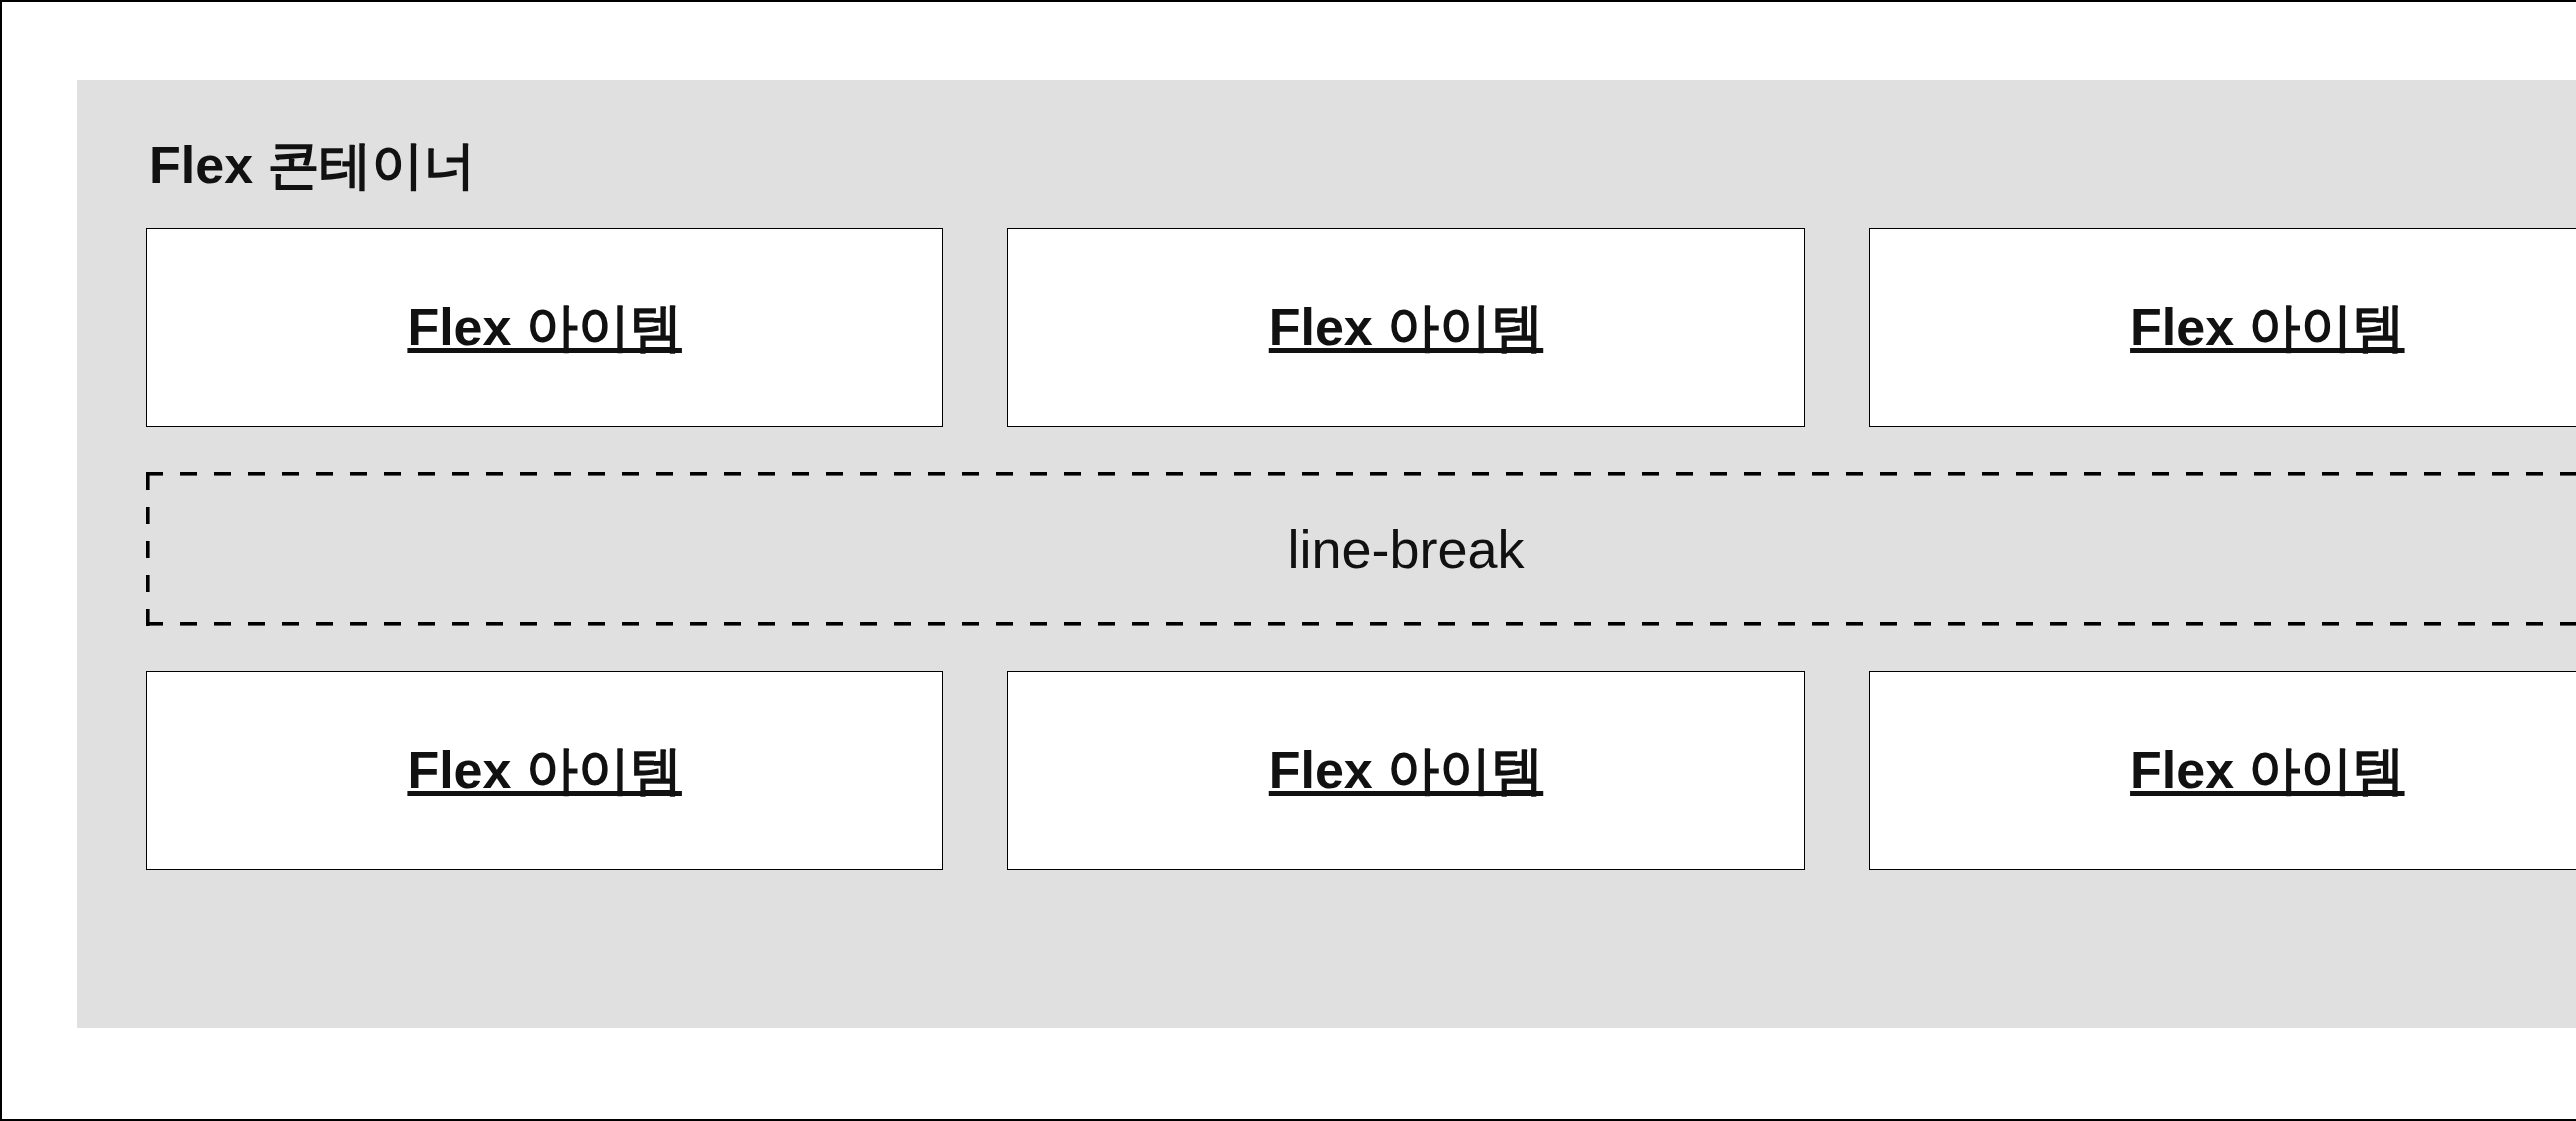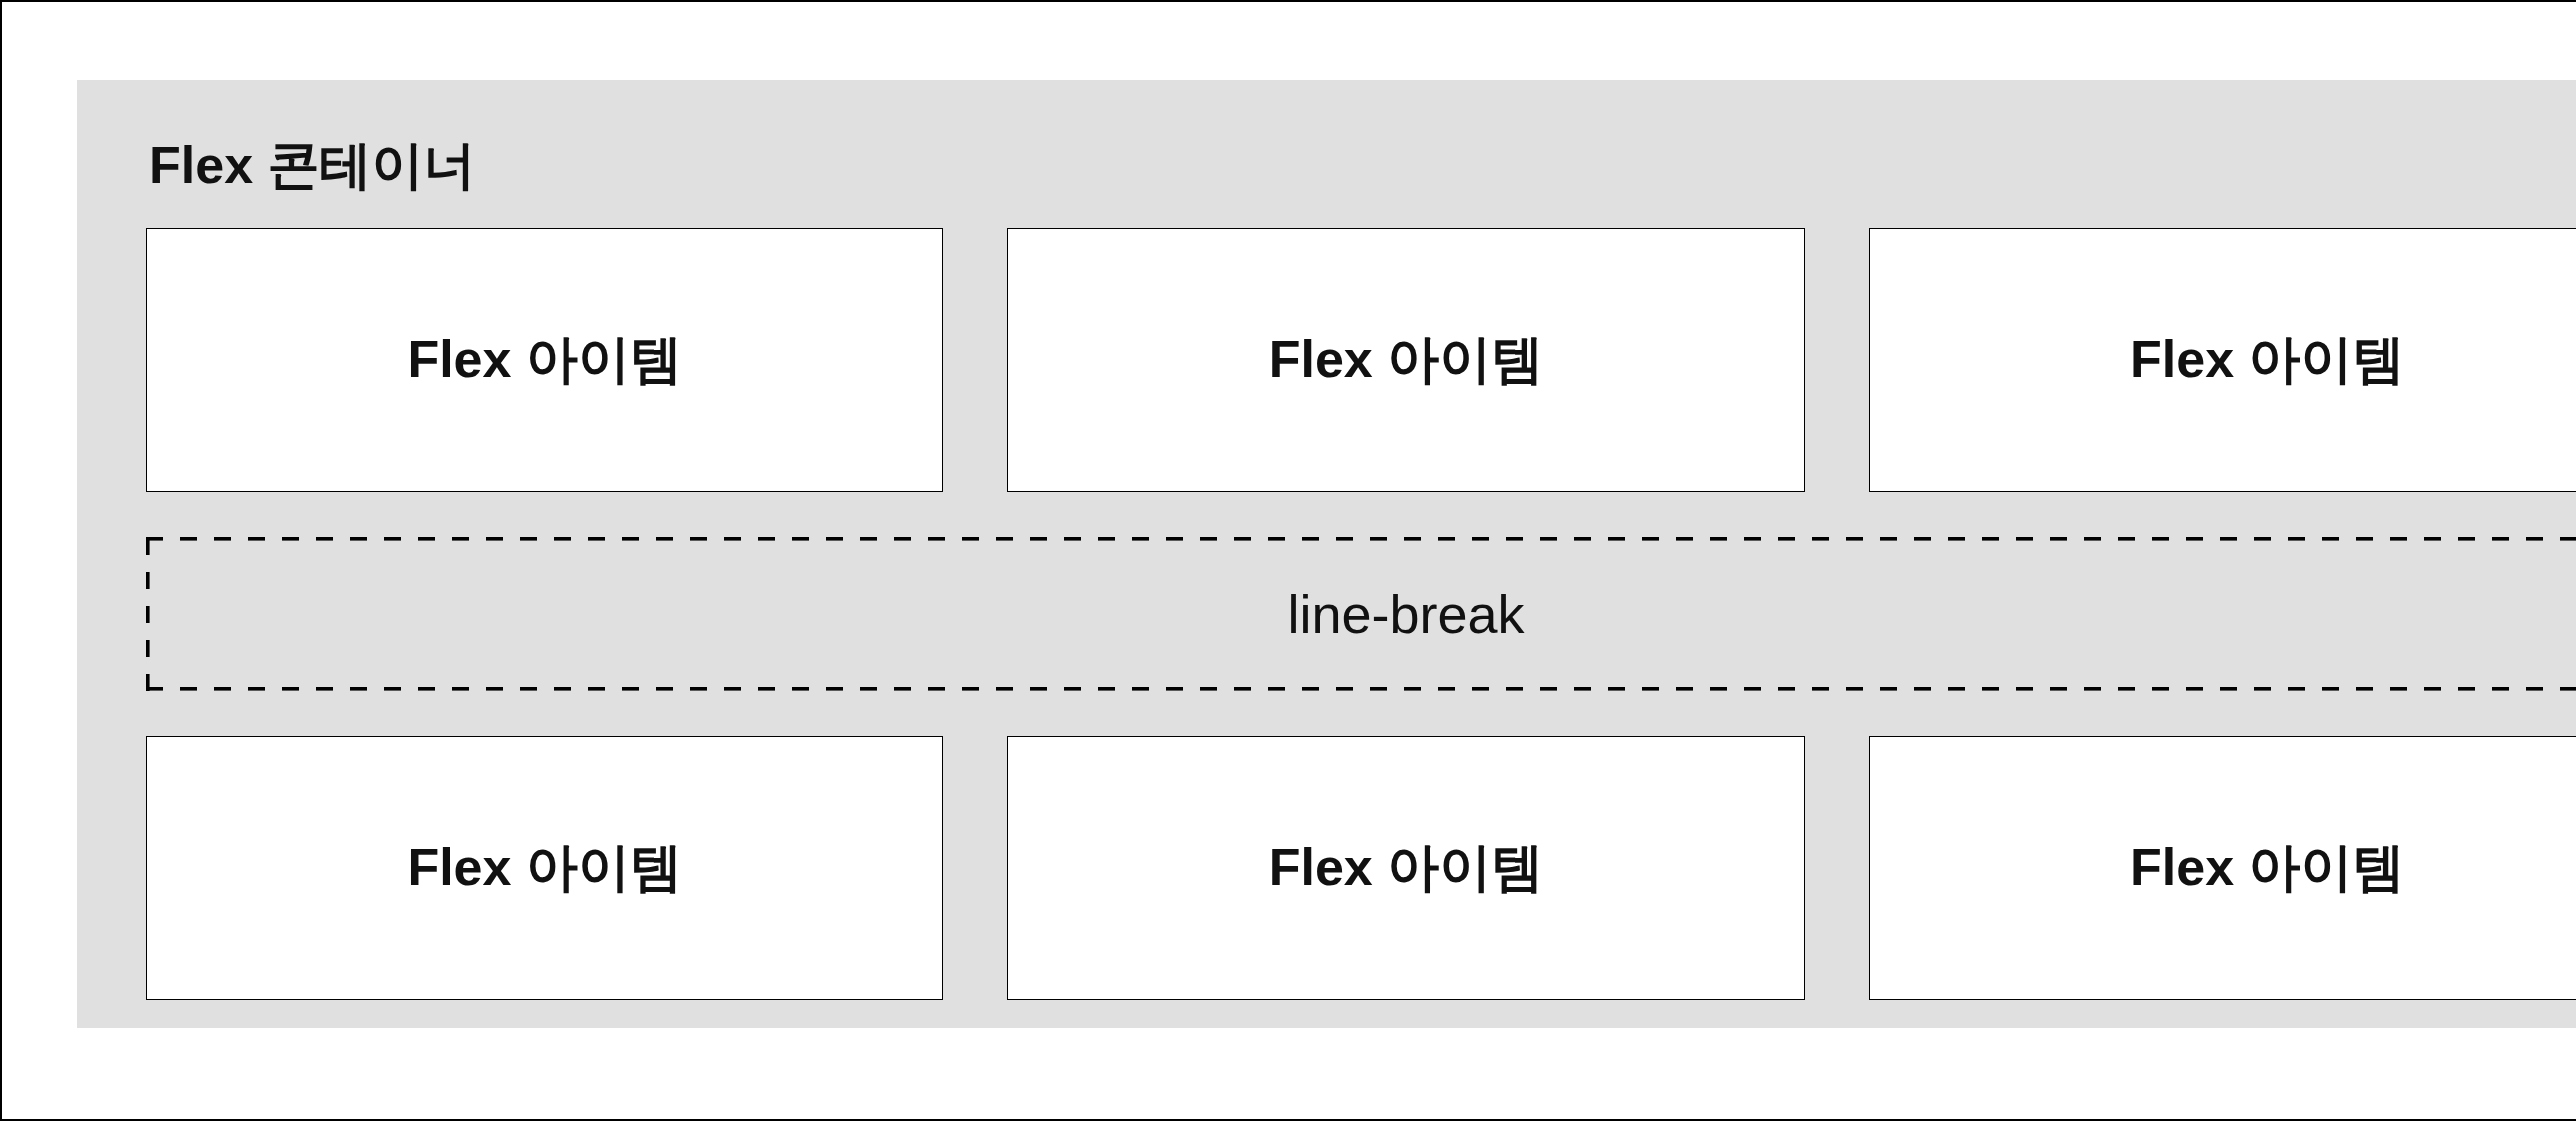--- a/index.html
+++ b/index.html
@@ -42,29 +42,30 @@
   }
   .flex-wrap {
     display: flex;
     flex-wrap: wrap;
     gap: 45px 64px;
     align-content: flex-start;
   }
   .flex-item {
     box-sizing: border-box;
     width: calc((100% - 128px) / 3);
-    height: 264px;
+    height: 199px;
     background: #ffffff;
     border: 1.5px solid #000000;
     display: flex;
     align-items: center;
     justify-content: center;
     font-size: 52px;
     font-weight: 700;
     white-space: nowrap;
+    text-decoration: underline;
   }
   .line-break-item {
     box-sizing: border-box;
     width: 100%;
     height: 154px;
     display: flex;
     align-items: center;
     justify-content: center;
     font-size: 54px;
     font-weight: 400;

